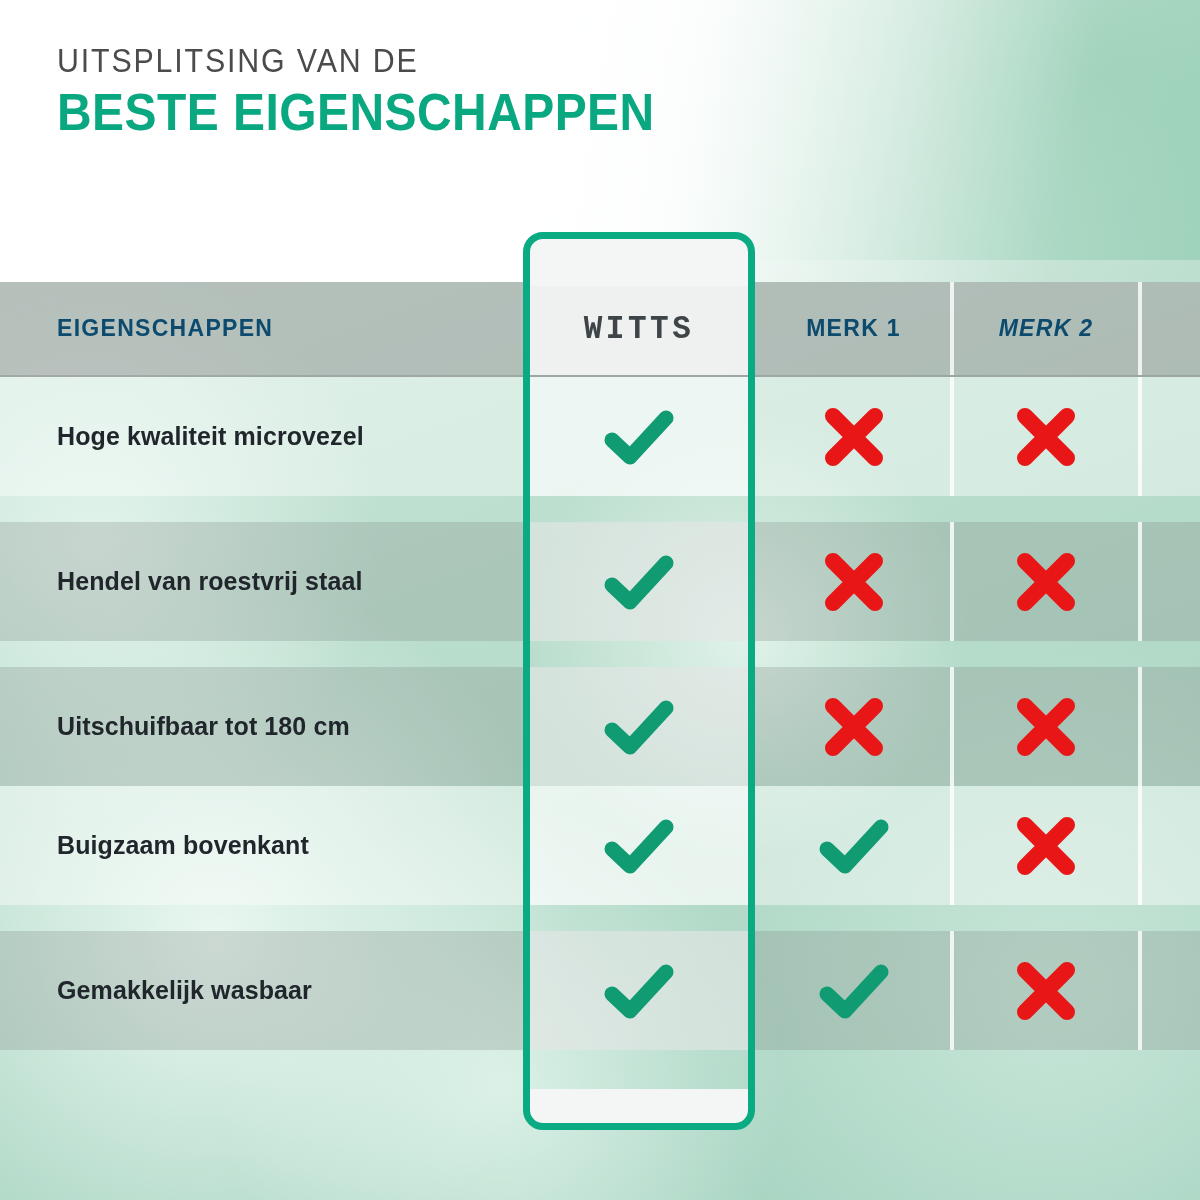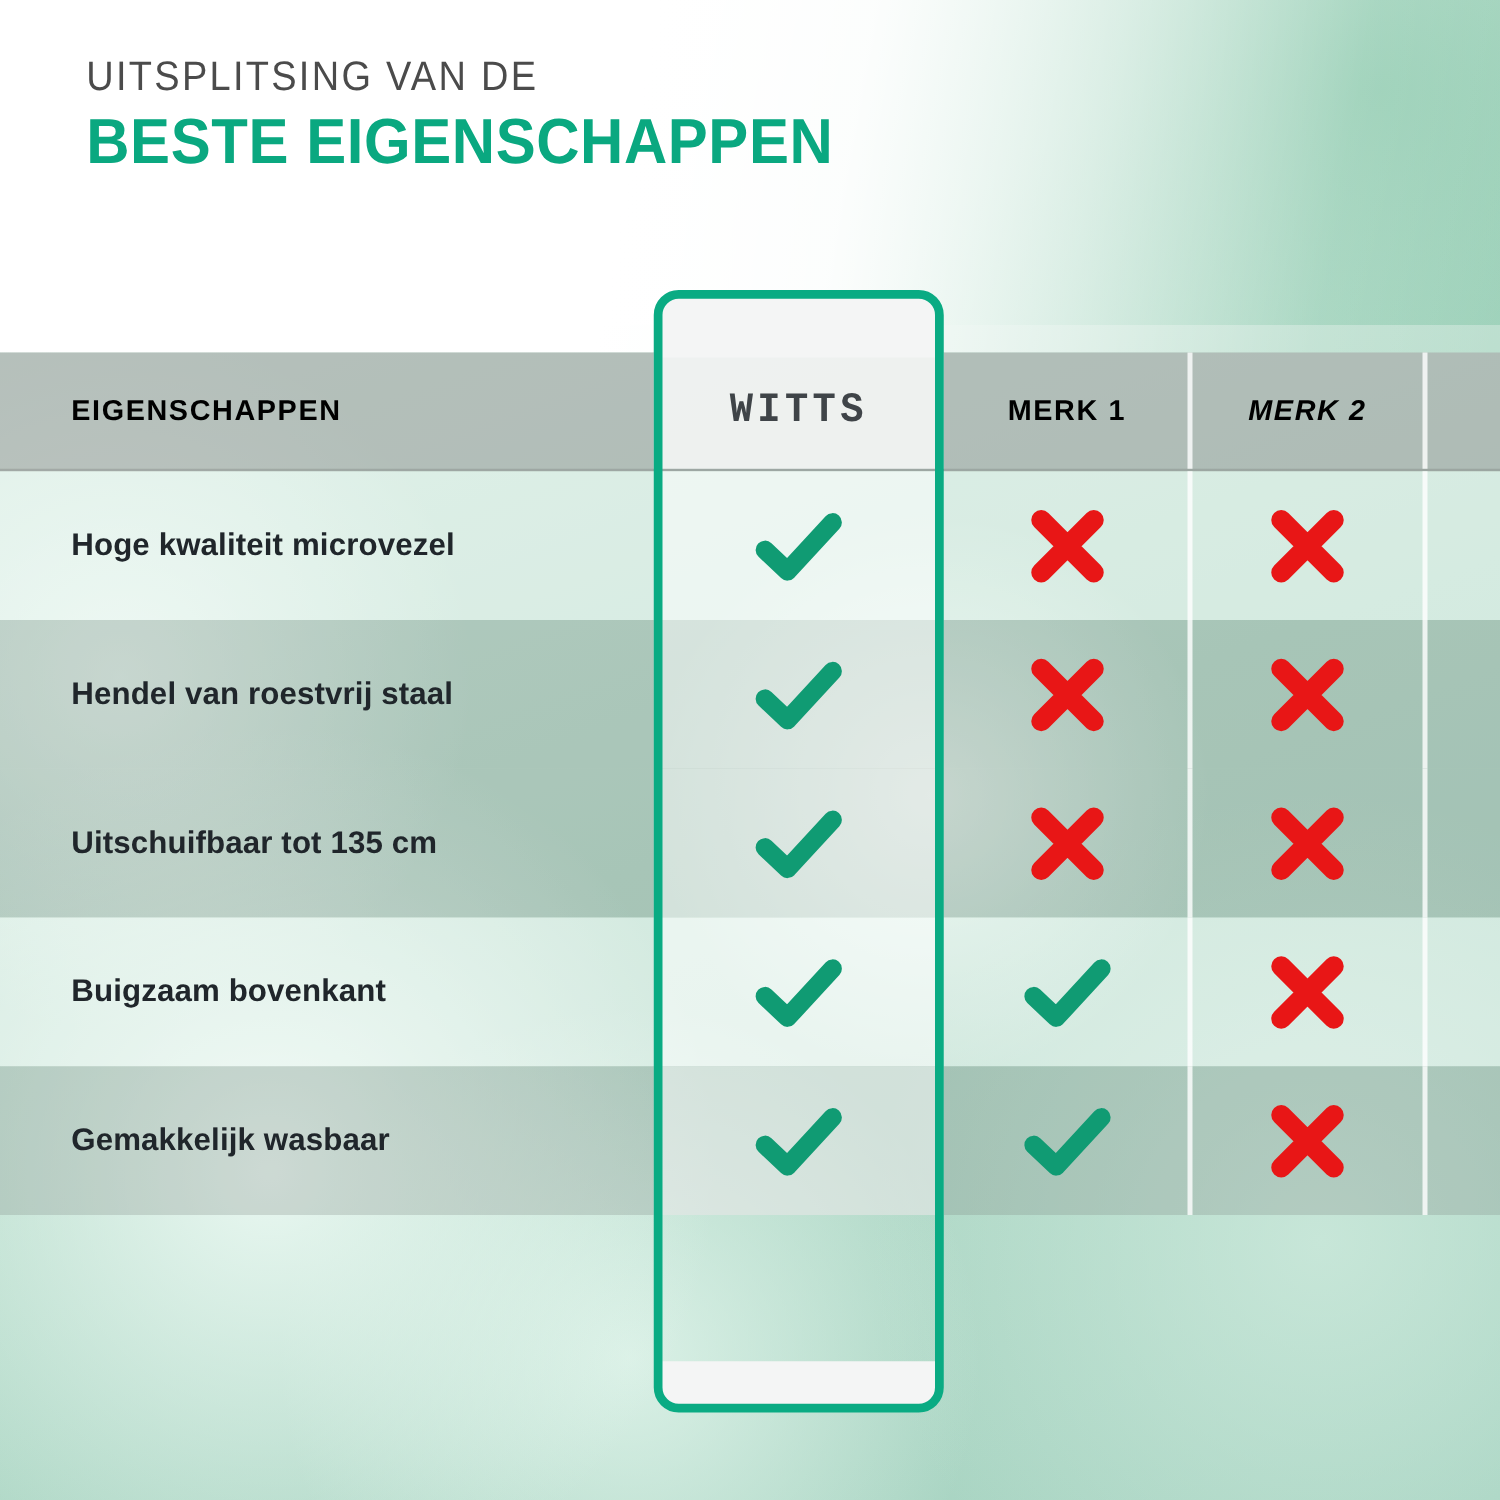--- a/index.html
+++ b/index.html
@@ -51,21 +51,21 @@
       #ffffff 0%, #ffffff 42%,
       rgba(255,255,255,0.94) 56%,
       rgba(255,255,255,0.55) 72%,
       rgba(255,255,255,0.10) 88%,
       rgba(255,255,255,0.00) 100%);
   }
 
   
   .title-block {
     position: absolute;
-    left: 69px;
+    left: 57px;
     top: 44px;
     z-index: 5;
   }
   .title-kicker {
     font-size: 33px;
     letter-spacing: 2.0px;
     color: #4b4b4b;
     font-weight: 400;
     line-height: 1.05;
     transform: scaleX(0.92);
@@ -98,21 +98,21 @@
     width: 1200px;
     box-sizing: border-box;
   }
   .header-row {
     height: 95px;
     background: rgba(168,168,168,0.62);
     border-bottom: 2px solid rgba(120,126,122,0.35);
   }
   .body-row { height: 119px; align-items: center; }
   .row-light { background: rgba(255,255,255,0.42); }
-  .row-dark  { background: rgba(125,133,128,0.26); }
+  .row-dark  { background: rgba(125,133,128,0.26); margin-top: 26px; }
 
   
   .cell {
     position: relative;
     box-sizing: border-box;
     display: flex;
     align-items: center;
   }
   .c-feature { width: 523px; padding-left: 57px; }
   .c-witts   { width: 232px; justify-content: center; font-family: Liberation Mono, monospace; }
@@ -142,21 +142,21 @@
     pointer-events: none;
   }
   .vdiv-a { left: 950px; }
   .vdiv-b { left: 1138px; }
 
   
   .h-label {
     font-size: 23px;
     font-weight: 700;
     letter-spacing: 1.3px;
-    color: #000000;
+    color: #0c4a6e;
     white-space: nowrap;
   }
   .h-witts {
     font-size: 31px;
     font-weight: 700;
     letter-spacing: 3.5px;
     color: #3f4448;
     white-space: nowrap;
     transform: scaleY(1.08);
   }
@@ -310,21 +310,21 @@
               </svg>
             </span>
           </div>
           <div class="cell c-extra"></div>
         </div>
         <div class="trow body-row row-dark">
           <div class="witts-plate"></div>
           <div class="vdiv vdiv-a"></div>
           <div class="vdiv vdiv-b"></div>
           <div class="cell c-feature">
-            <span class="feat-text">Uitschuifbaar tot 135 cm</span>
+            <span class="feat-text">Uitschuifbaar tot 180 cm</span>
           </div>
           <div class="cell c-witts">
             <span class="icon-wrap">
               <svg width="74" height="74" viewBox="0 0 74 74" aria-hidden="true">
                 <path d="M10 40 L28 57 L64 18" fill="none" stroke="#109b73" stroke-width="15" stroke-linecap="round" stroke-linejoin="round"></path>
               </svg>
             </span>
           </div>
           <div class="cell c-merk1">
             <span class="icon-wrap">

